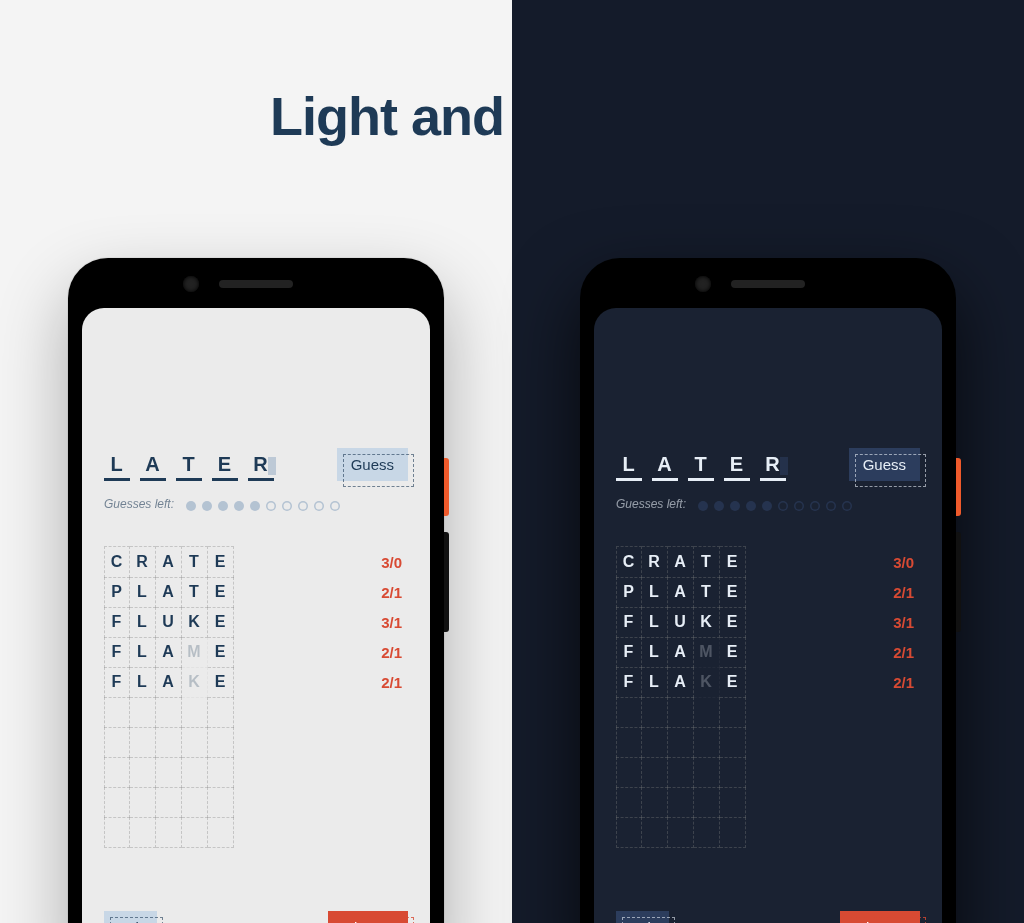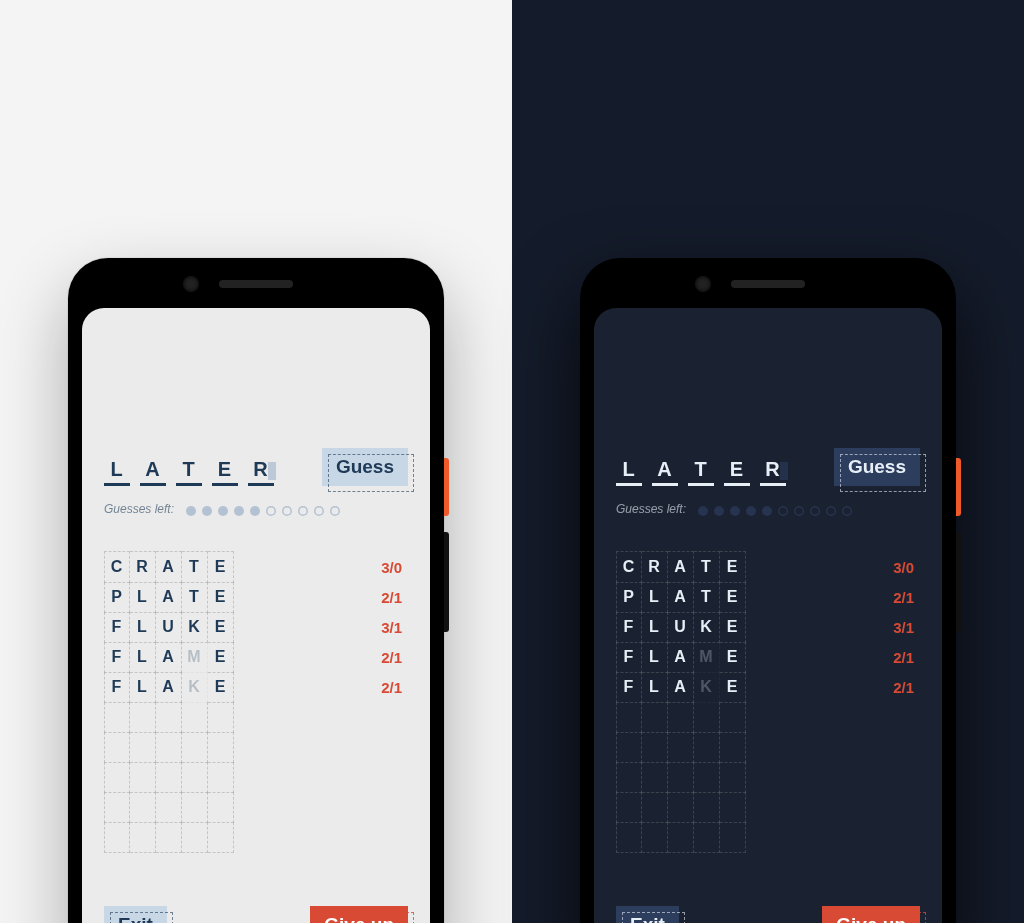--- a/index.html
+++ b/index.html
@@ -108,22 +108,22 @@
     position:absolute;
     right:-2px; bottom:3px;
     width:8px; height:18px;
     opacity:.5;
   }
   .side.light .slot.cursor::before{ background:#8fa8c2; }
   .side.dark  .slot.cursor::before{ background:#2e4063; }
 
   .btn {
     position:relative;
-    font-weight:700;
-    font-size:19px;
+    font-weight:400;
+    font-size:15px;
     padding:8px 14px;
     border:none;
     cursor:pointer;
   }
   .btn::after{
     content:"";
     position:absolute;
     inset:0;
     border:1.5px dashed currentColor;
     transform:translate(6px,6px);
@@ -190,20 +190,21 @@
   .side.light .btn.exit { background:#c8d7e6; color:#1e3a56; }
   .side.dark  .btn.exit { background:#2c3d5d; color:#e7eef6; }
   .btn.giveup{ background:#d84a33; color:#fff; }
   .btn.giveup::after{ border-color:#d84a33; opacity:.8; }
   .side.dark .btn.giveup::after{ border-color:#d84a33; }
 </style>
 </head>
 <body>
 
 <div class="side light">
+  <div class="headline left">Light and</div>
 
   <div class="phone">
     <div class="speaker"></div>
     <div class="camera"></div>
     <div class="screen">
       <div class="input-row">
         <div class="input-slots">
             <div class="slot">L</div>
             <div class="slot">A</div>
             <div class="slot">T</div>

